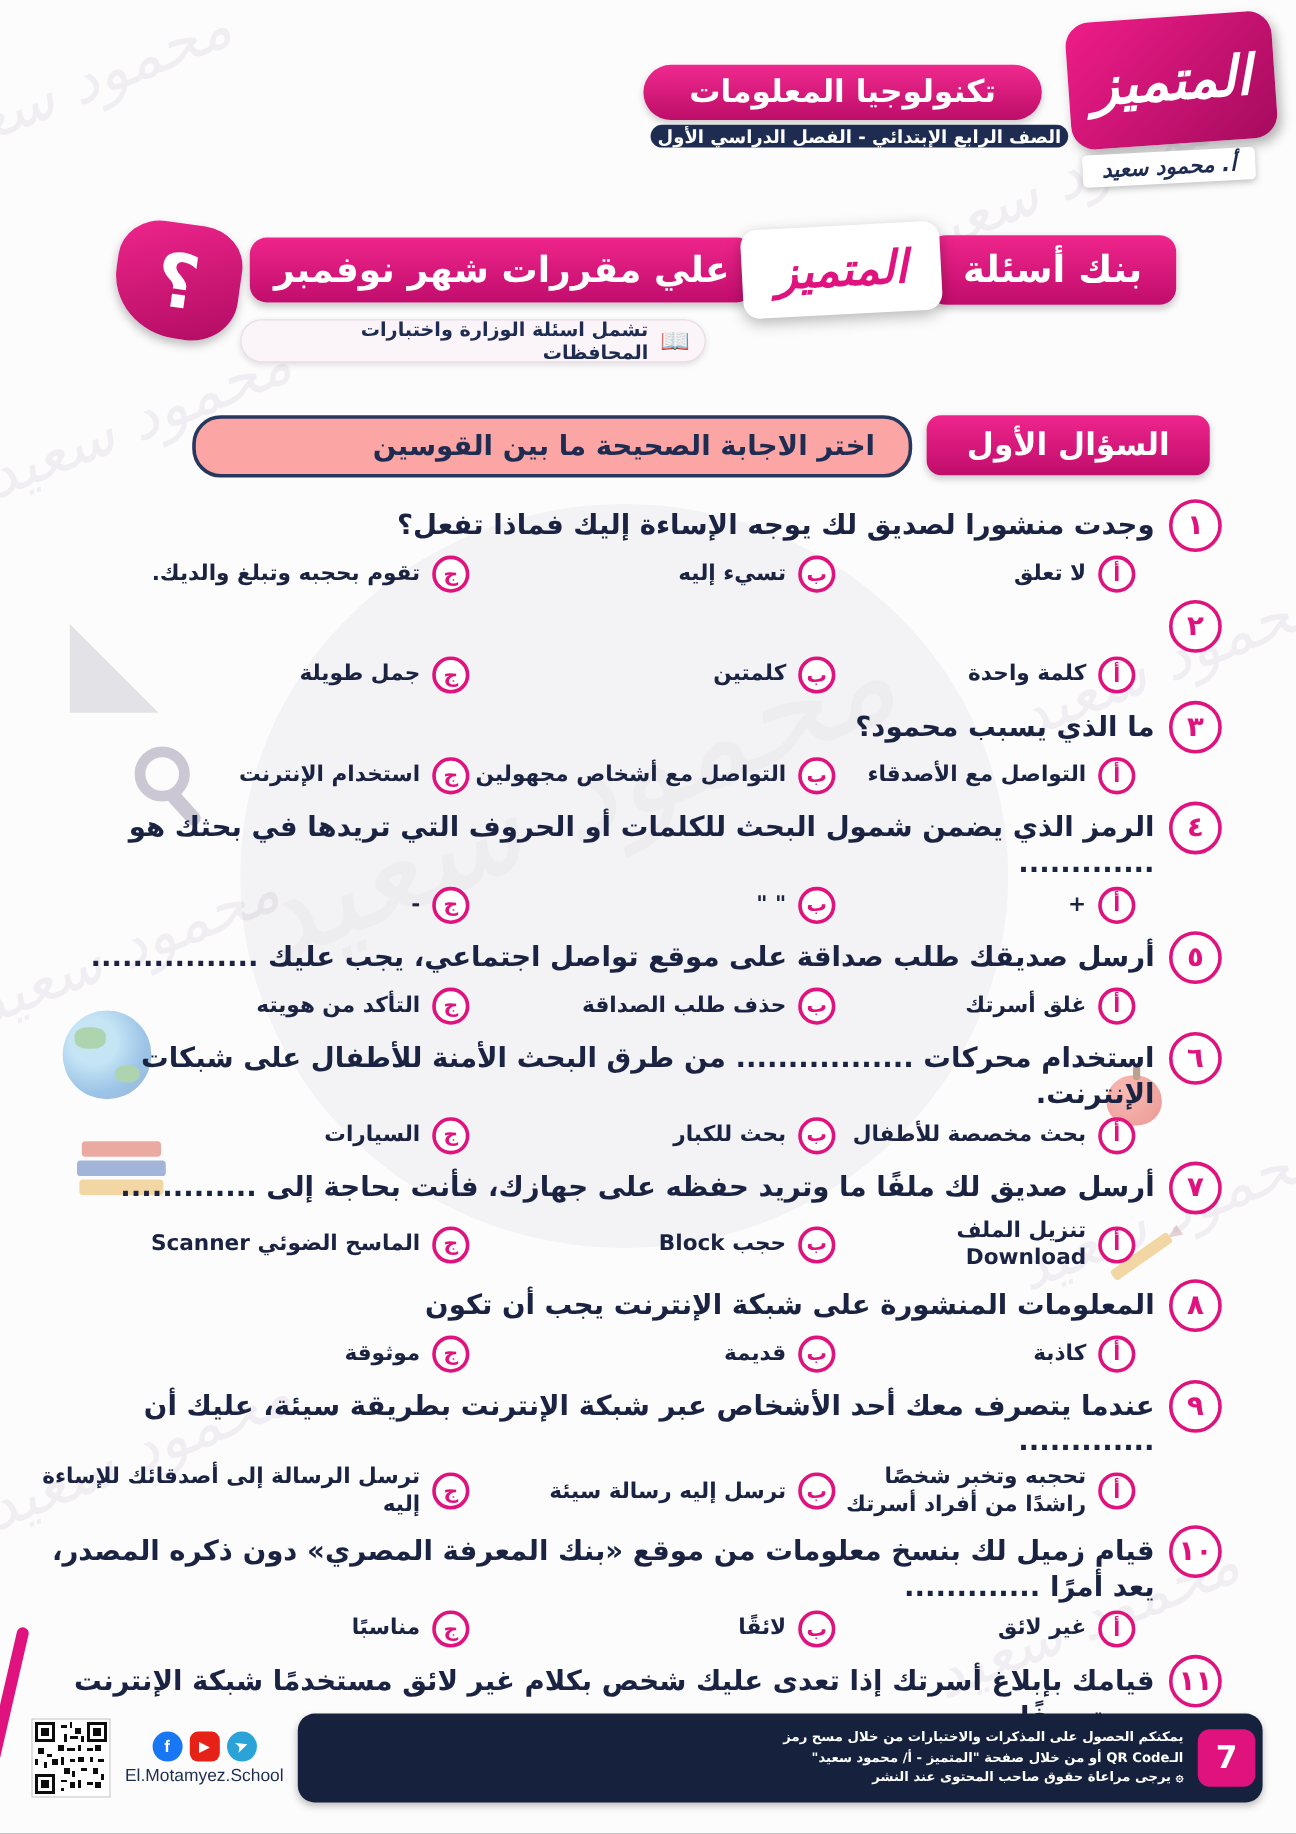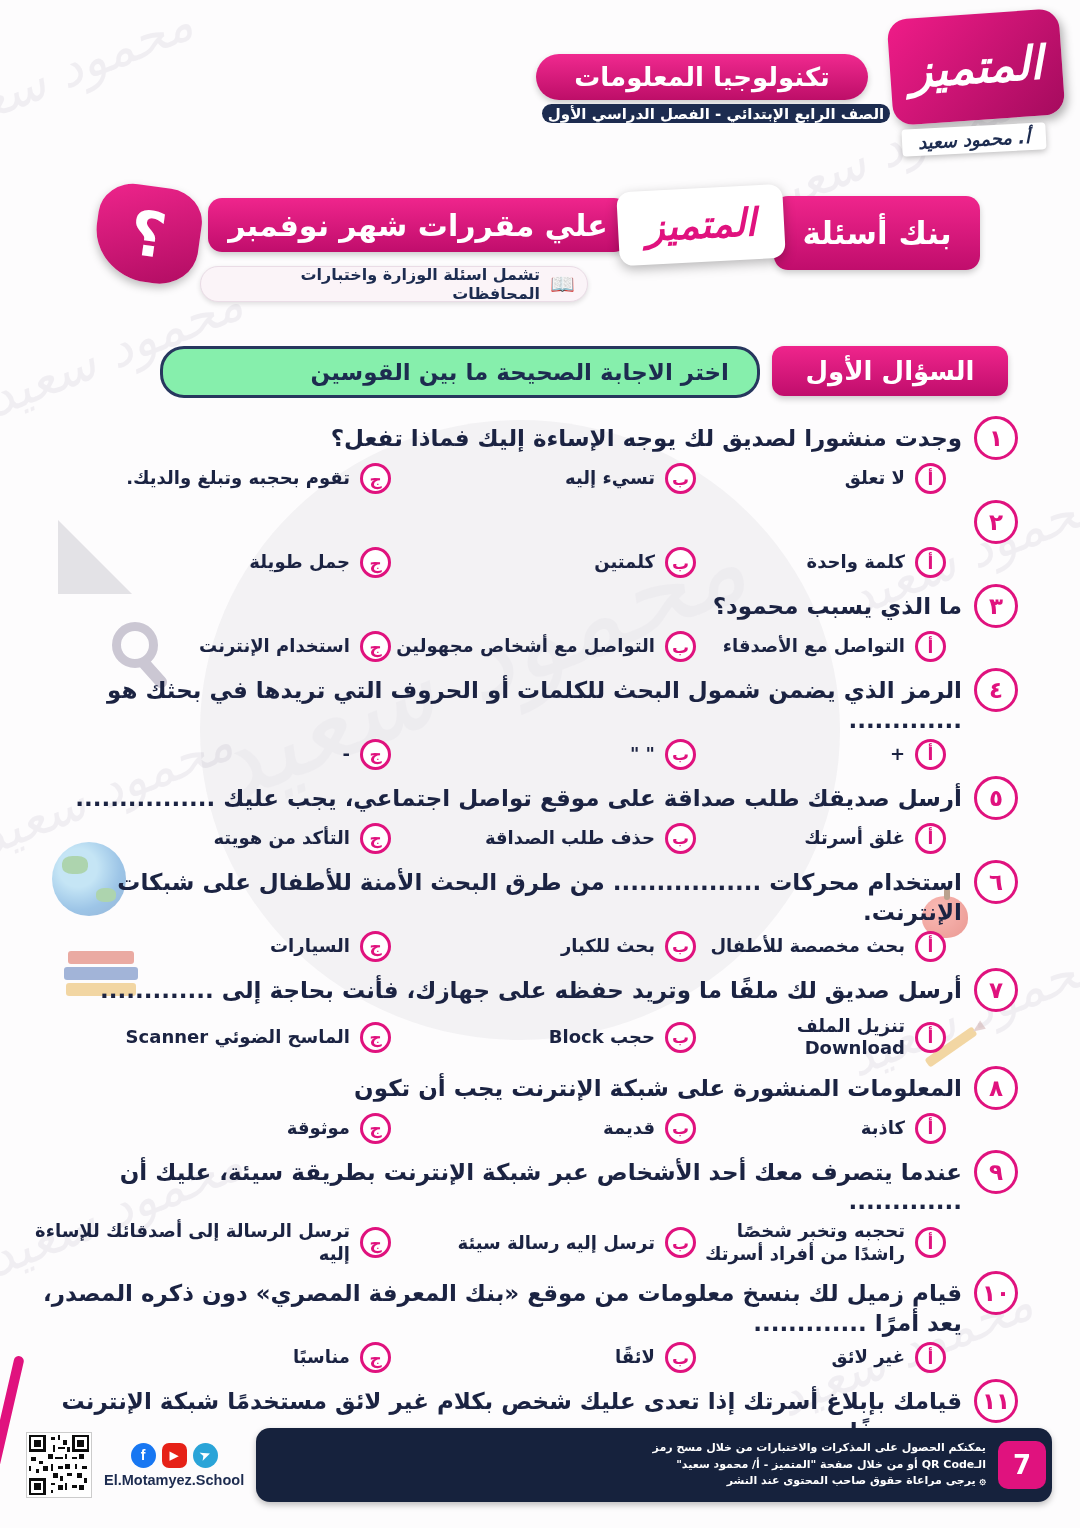--- a/index.html
+++ b/index.html
@@ -52,21 +52,21 @@
         background:linear-gradient(180deg,#f0298f,#bd0e68); border-radius:26px;
         display:flex; align-items:center; justify-content:center;
         color:#fff; font-size:26px; font-weight:bold; box-shadow:0 3px 6px rgba(0,0,0,.2); }
   .grade-pill { position:absolute; right:190px; top:104px; width:348px; height:19px;
         background:var(--navy,#1d2c50); border-radius:18px;
         display:flex; align-items:center; justify-content:center;
         color:#fff; font-size:15px; font-weight:bold; }
 
   
   .title-section { position:relative; height:130px; margin-top:18px; z-index:2; }
-  .bank-label { position:absolute; right:100px; top:10px; width:206px; height:74px;
+  .bank-label { position:absolute; right:100px; top:10px; width:206px; height:58px;
         background:linear-gradient(180deg,#ef258c,#c00d6c); border-radius:14px;
         display:flex; align-items:center; justify-content:center;
         color:#fff; font-size:31px; font-weight:bold; box-shadow:0 3px 6px rgba(0,0,0,.2); }
   .title-logo { position:absolute; right:296px; top:2px; width:166px; height:74px;
         background:#fff; border-radius:14px; transform:rotate(-3deg); z-index:3;
         box-shadow:0 4px 12px rgba(0,0,0,.28);
         display:flex; align-items:center; justify-content:center;
         color:var(--pink,#e0127e); font-size:38px; font-weight:bold; font-style:italic; }
   .month-label { position:absolute; right:452px; top:12px; width:420px; height:54px;
         background:linear-gradient(180deg,#ef258c,#c00d6c); border-radius:14px;
@@ -83,21 +83,21 @@
         color:var(--navy,#1d2c50); font-size:16px; font-weight:bold; }
   .book-icon { color:#2b7cd3; font-size:20px; }
 
   
   .section-row { position:relative; height:54px; margin-top:30px; z-index:2; }
   .section-label { position:absolute; right:72px; top:0; width:236px; height:50px;
         background:linear-gradient(180deg,#ef258c,#c00d6c); border-radius:12px;
         display:flex; align-items:center; justify-content:center;
         color:#fff; font-size:26px; font-weight:bold; box-shadow:0 3px 6px rgba(0,0,0,.2); }
   .instruction-box { position:absolute; right:320px; left:160px; top:0; height:52px;
-        background:#86efac; border:3px solid #27375e; border-radius:24px;
+        background:#fca5a5; border:3px solid #27375e; border-radius:24px;
         display:flex; align-items:center; padding-right:28px;
         color:var(--navy,#1d2c50); font-size:23px; font-weight:bold; }
 
   
   .questions { position:relative; z-index:2; padding:16px 62px 0 28px; }
   .question { margin-bottom:3px; }
   .q-head { display:flex; align-items:flex-start; gap:12px; min-height:44px; }
   .q-num { flex:none; width:44px; height:44px; border:3px solid var(--pink,#e0127e); border-radius:50%;
         display:flex; align-items:center; justify-content:center;
         color:var(--pink,#e0127e); font-size:23px; font-weight:bold; background:#fff; }
@@ -115,21 +115,21 @@
         display:flex; direction:ltr; align-items:center; gap:12px; z-index:3; }
   .qr { flex:none; width:66px; height:66px; background:#fff; border:1px solid #ccc; padding:2px; }
   .social-site { flex:none; display:flex; flex-direction:column; align-items:center; gap:4px; }
   .social { display:flex; gap:6px; }
   .ic { width:25px; height:25px; border-radius:50%; display:flex; align-items:center; justify-content:center;
         color:#fff; font-size:14px; font-weight:bold; font-family:"Liberation Sans",sans-serif; }
   .ic.fb { background:#1877f2; }
   .ic.yt { background:#e62117; border-radius:7px; font-size:11px; }
   .ic.tg { background:#2aa4d8; font-size:12px; }
   .ic.tg span { display:inline-block; transform:rotate(-20deg); }
-  .site { color:var(--navy,#1d2c50); font-size:14.5px; font-weight:bold;
+  .site { color:var(--navy,#1d2c50); font-size:14.5px; font-weight:normal;
         font-family:"Liberation Sans",sans-serif; }
   .footer-bar { flex:1; height:74px; background:var(--footer-navy,#16223d); border-radius:14px;
         direction:rtl; display:flex; align-items:center; gap:12px; padding:0 8px 0 14px;
         box-shadow:0 3px 6px rgba(0,0,0,.25); }
   .page-num { flex:none; width:48px; height:48px; background:var(--pink,#e0127e); border-radius:10px;
         display:flex; align-items:center; justify-content:center;
         color:#fff; font-size:26px; font-weight:bold; margin-right:-2px; }
   .notes { color:#fff; font-size:11px; font-weight:bold; text-align:right; line-height:1.5; }
 </style>
 </head>

